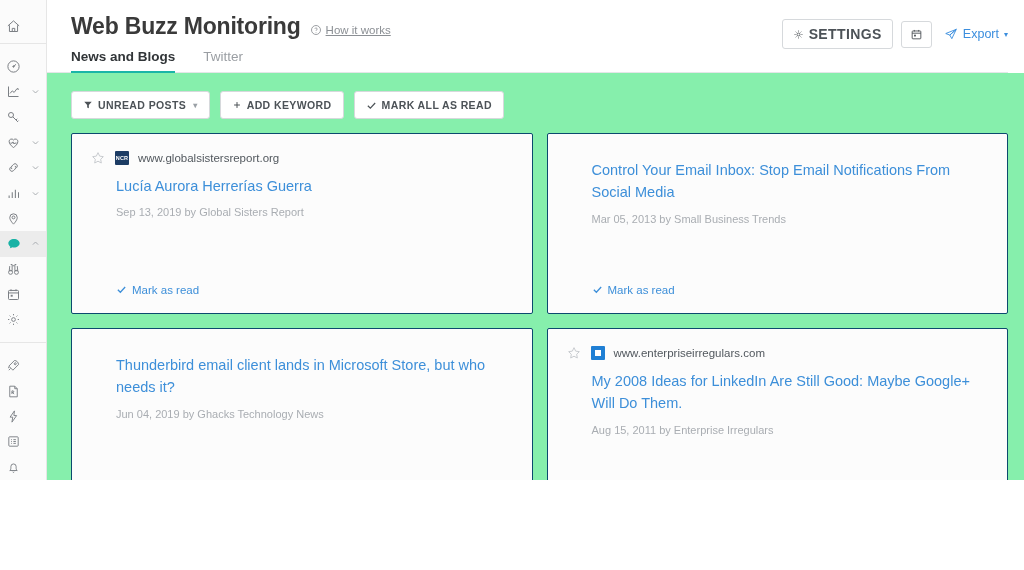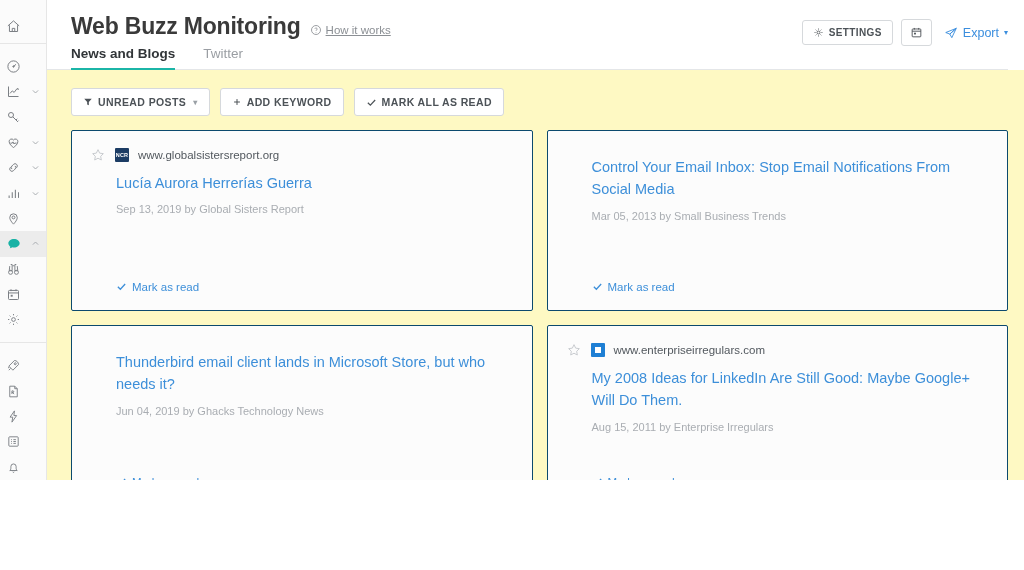--- a/index.html
+++ b/index.html
@@ -59,21 +59,21 @@
     margin-left: 9px; margin-top: 10px;
     color: #8b8f94; font-size: 11.5px; cursor: pointer;
   }
   .howlink .txt { text-decoration: underline; }
   .header-actions {
     margin-left: auto; display: flex; align-items: center; gap: 8px;
     margin-top: 5px;
   }
   .btn {
     background: #fff; border: 1px solid #d6d9dc; border-radius: 3px;
-    color: #4c5257; font-size: 10px; font-weight: bold;
+    color: #4c5257; font-size: 14px; font-weight: bold;
     letter-spacing: 0.4px;
     padding: 6px 10px; display: flex; align-items: center; gap: 5px;
     cursor: pointer; white-space: nowrap;
   }
   .btn.icon-only { padding: 6px 8px; }
   .export-link {
     color: #3b8ede; font-size: 12.5px; display: flex;
     align-items: center; gap: 5px; cursor: pointer; margin-left: 4px;
   }
   .export-link .caret { font-size: 8px; color: #3b8ede; }
@@ -89,21 +89,21 @@
     cursor: pointer; position: relative;
   }
   .tab.active { color: #313538; font-weight: bold; }
   .tab.active::after {
     content: ""; position: absolute; left: 0; right: 0; bottom: -1px;
     height: 2px; background: #1bb5a7;
   }
 
   
   .body {
-    flex: 1; overflow: hidden; background: #fef9c3;
+    flex: 1; overflow: hidden; background: #86efac;
     padding: 0 16px 0 24px;
   }
   .toolbar { display: flex; gap: 10px; padding: 18px 0 14px 0; }
   .toolbar .btn { font-size: 10.5px; padding: 7px 11px; }
   .toolbar .caret { color: #9aa0a6; font-size: 8px; margin-left: 2px; }
 
   
   .grid {
     display: grid; grid-template-columns: 1fr 1fr; gap: 14px;
   }

